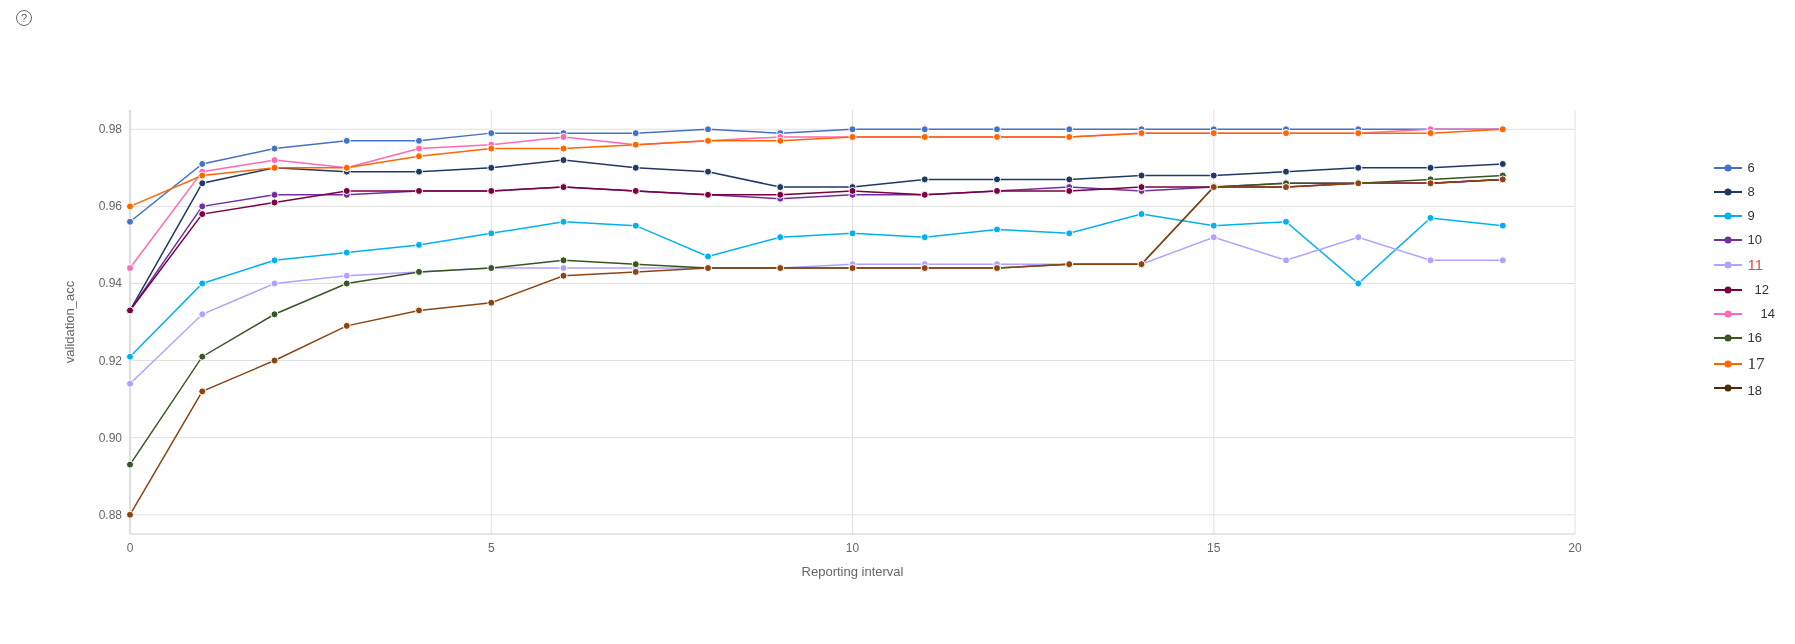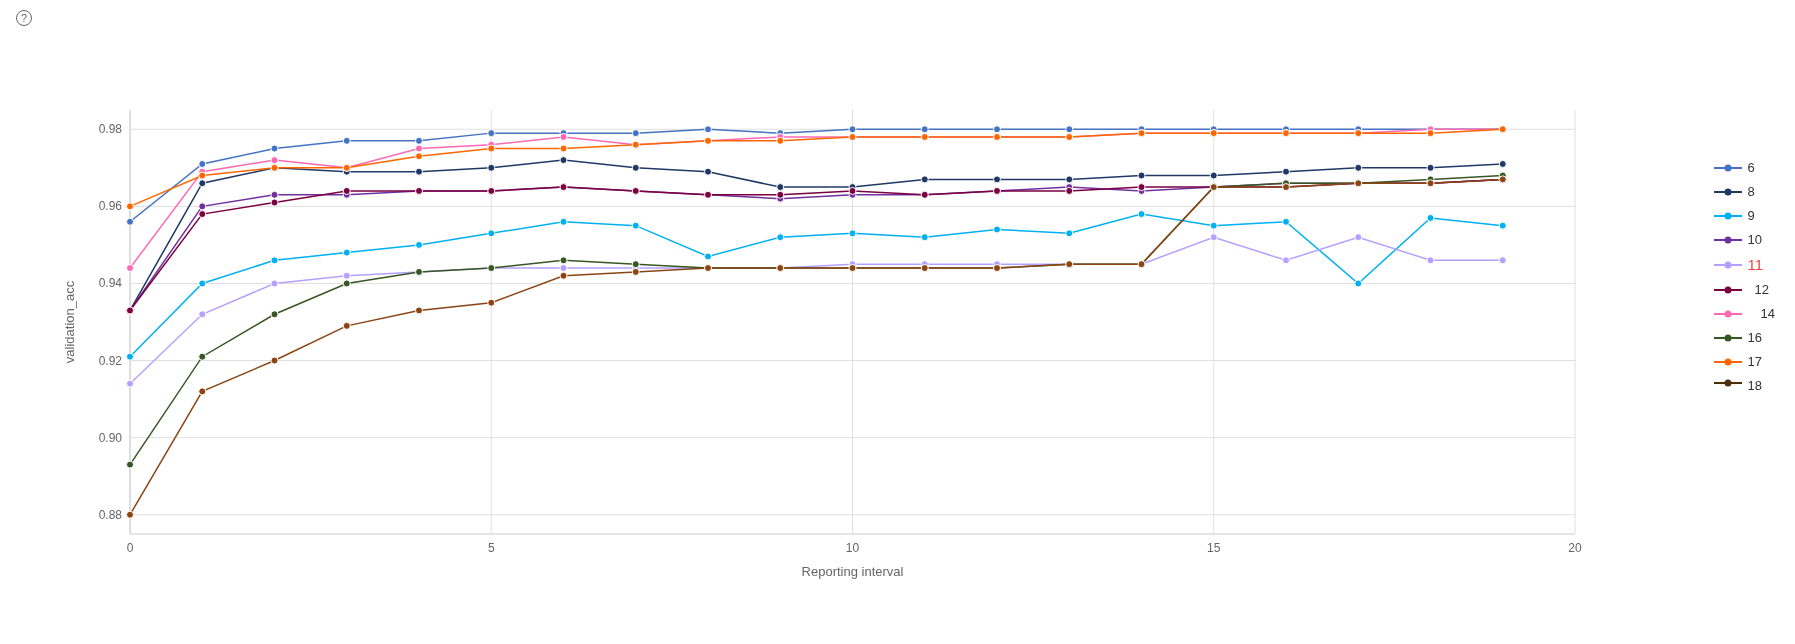--- a/index.html
+++ b/index.html
@@ -380,21 +380,21 @@
         </svg>
         <span>14</span>
       </div>
       <div style="display: flex; align-items: center; gap: 6px; font-size: 13px; color: rgb(51, 51, 51);">
         <svg width="28" height="10" style="overflow: visible;">
           <line x1="0" y1="5" x2="28" y2="5" stroke="#375623" stroke-width="2"></line>
           <circle cx="14" cy="5" r="3.5" fill="#375623"></circle>
         </svg>
         <span>16</span>
       </div>
-      <div style="display: flex; align-items: center; gap: 6px; font-size: 13px; color: rgb(51, 51, 51);">
+      <div style="display: flex; align-items: center; gap: 6px; font-size: 17px; color: rgb(51, 51, 51); font-family: Liberation Serif, serif;">
         <svg width="28" height="10" style="overflow: visible;">
           <line x1="0" y1="5" x2="28" y2="5" stroke="#FF6600" stroke-width="2"></line>
           <circle cx="14" cy="5" r="3.5" fill="#FF6600"></circle>
         </svg>
         <span>17</span>
       </div>
       <div style="display: flex; align-items: flex-start; gap: 6px; font-size: 13px; color: rgb(51, 51, 51);">
         <svg width="28" height="10" style="overflow: visible;">
           <line x1="0" y1="5" x2="28" y2="5" stroke="#4B2D0A" stroke-width="2"></line>
           <circle cx="14" cy="5" r="3.5" fill="#4B2D0A"></circle>

